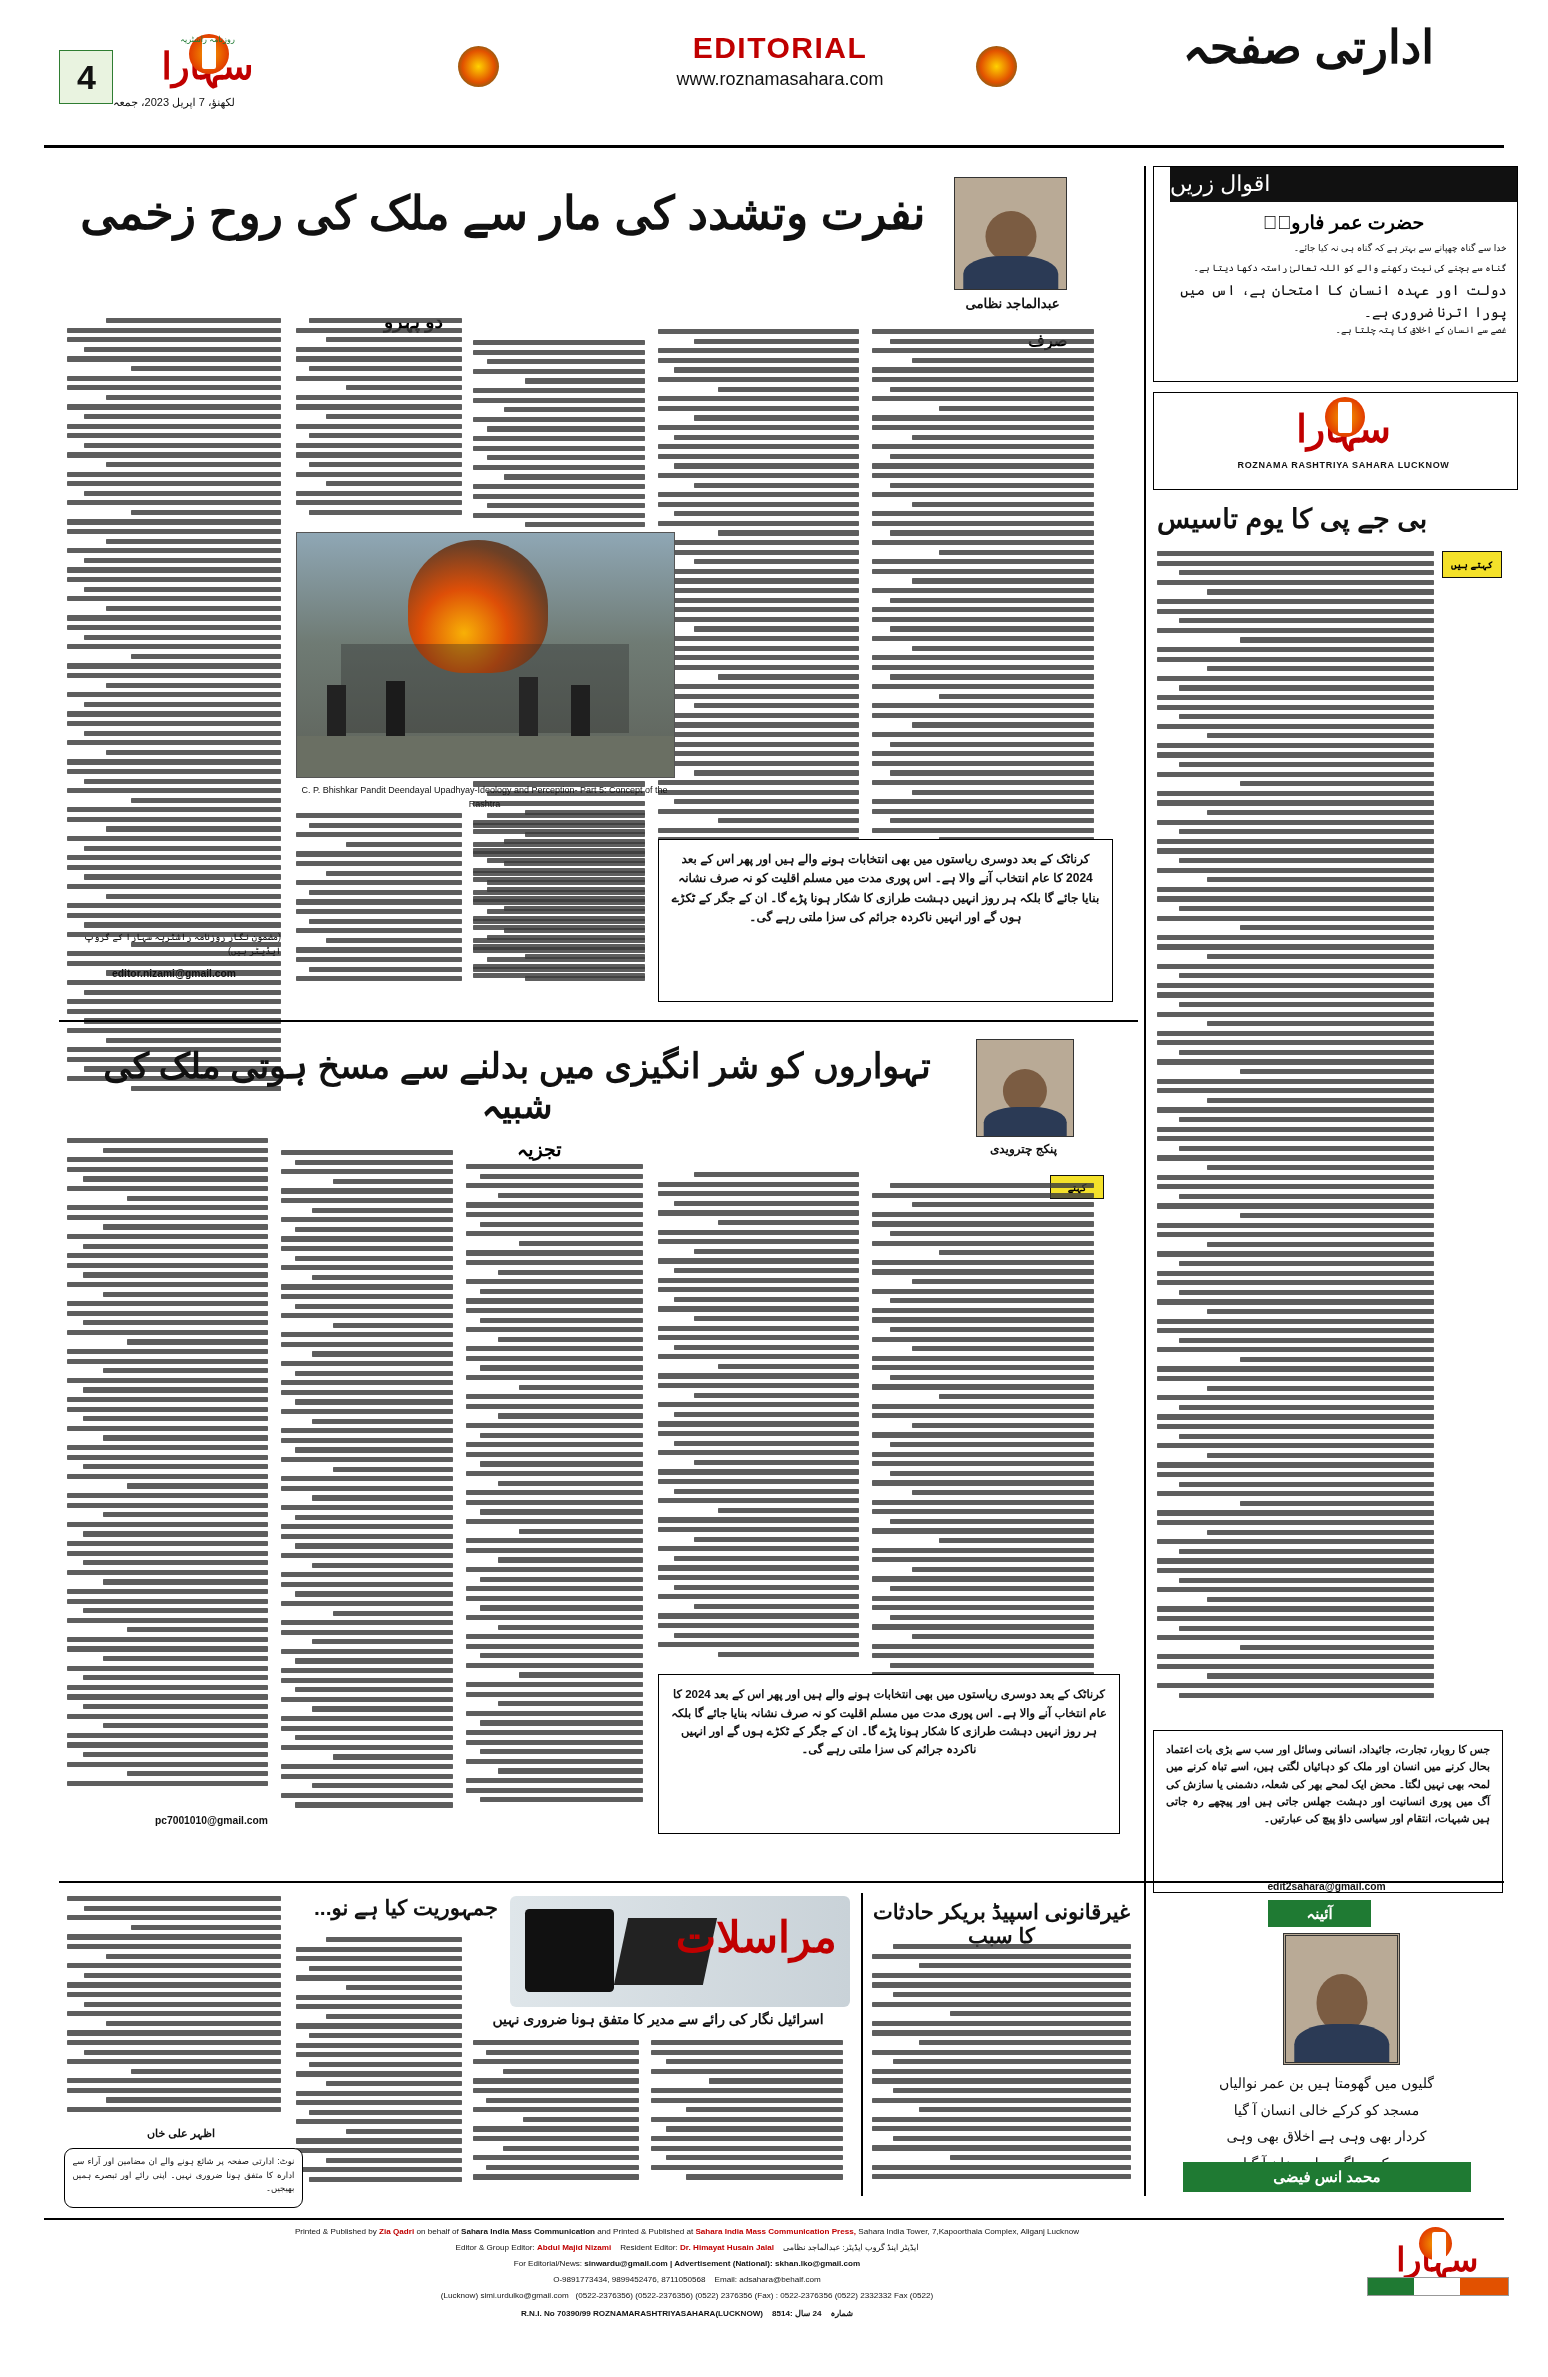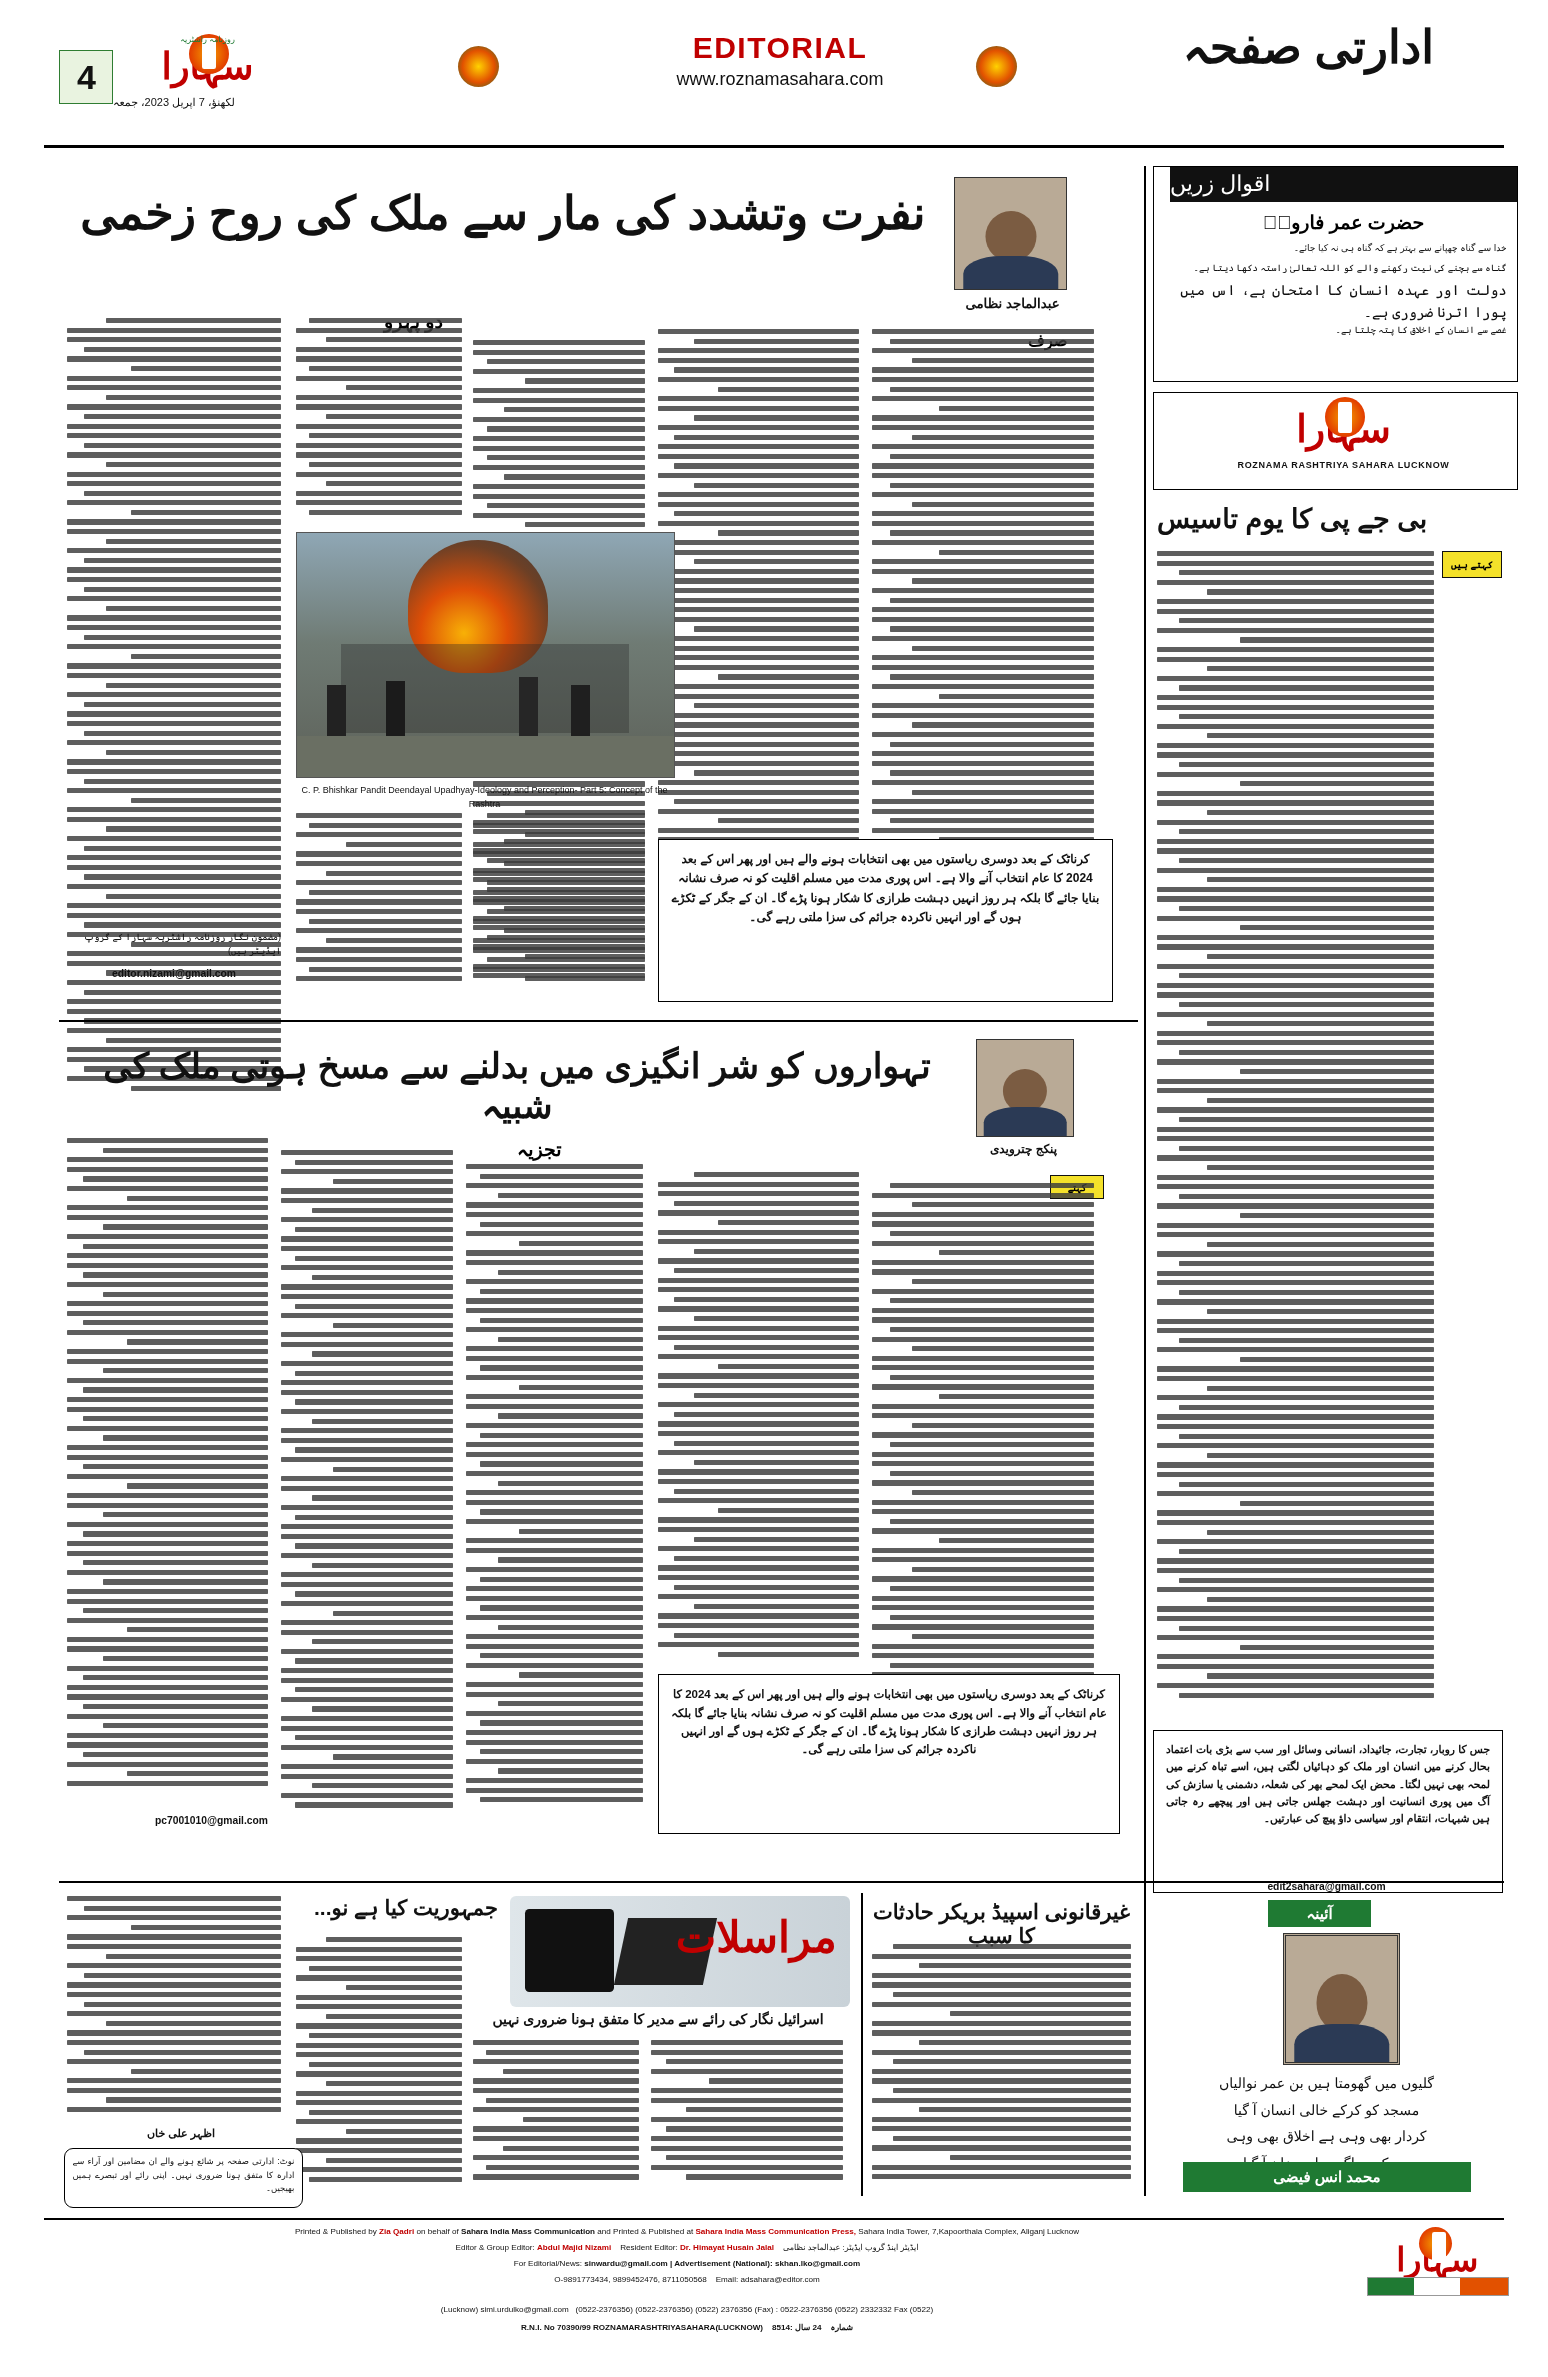--- a/index.html
+++ b/index.html
@@ -2974,23 +2974,23 @@
         &nbsp;&nbsp;
         <span class="urdu" style="display:inline;font-size:8.1px;">ایڈیٹر اینڈ گروپ ایڈیٹر: عبدالماجد نظامی</span>
       </div>
       <div class="colo-line" style="margin-top:3.7px;">
         <span>For Editorial/News:</span>
         <b>sinwardu@gmail.com | Advertisement (National): skhan.lko@gmail.com</b>
       </div>
       <div class="colo-line" style="margin-top:3.7px;">
         <span>O-9891773434, 9899452476, 8711050568</span>
         &nbsp;&nbsp;
-        <span>Email: adsahara@editor.com</span>
+        <span>Email: adsahara@behalf.com</span>
       </div>
-      <div class="colo-line" style="margin-top:18px;">
+      <div class="colo-line" style="margin-top:4px;">
         <span>(Lucknow)  simi.urdulko@gmail.com</span>
         &nbsp;
         <span>(0522-2376356) (0522-2376356)  (0522) 2376356 (Fax) : 0522-2376356 (0522) 2332332 Fax (0522)</span>
       </div>
       <div class="colo-line" style="margin-top:6px;font-weight:bold;">
         <span>R.N.I.  No  70390/99  ROZNAMARASHTRIYASAHARA(LUCKNOW)</span>
         &nbsp;&nbsp;
         <span>8514: شمارہ</span>
         &nbsp;&nbsp;
         <span>24 سال</span>

